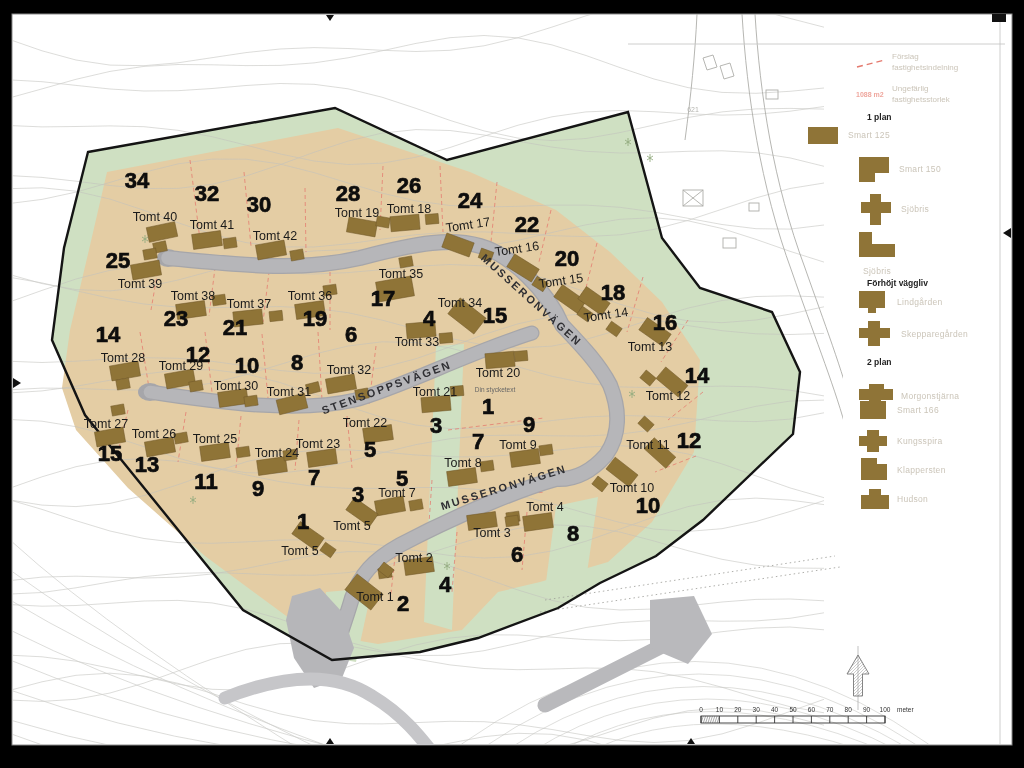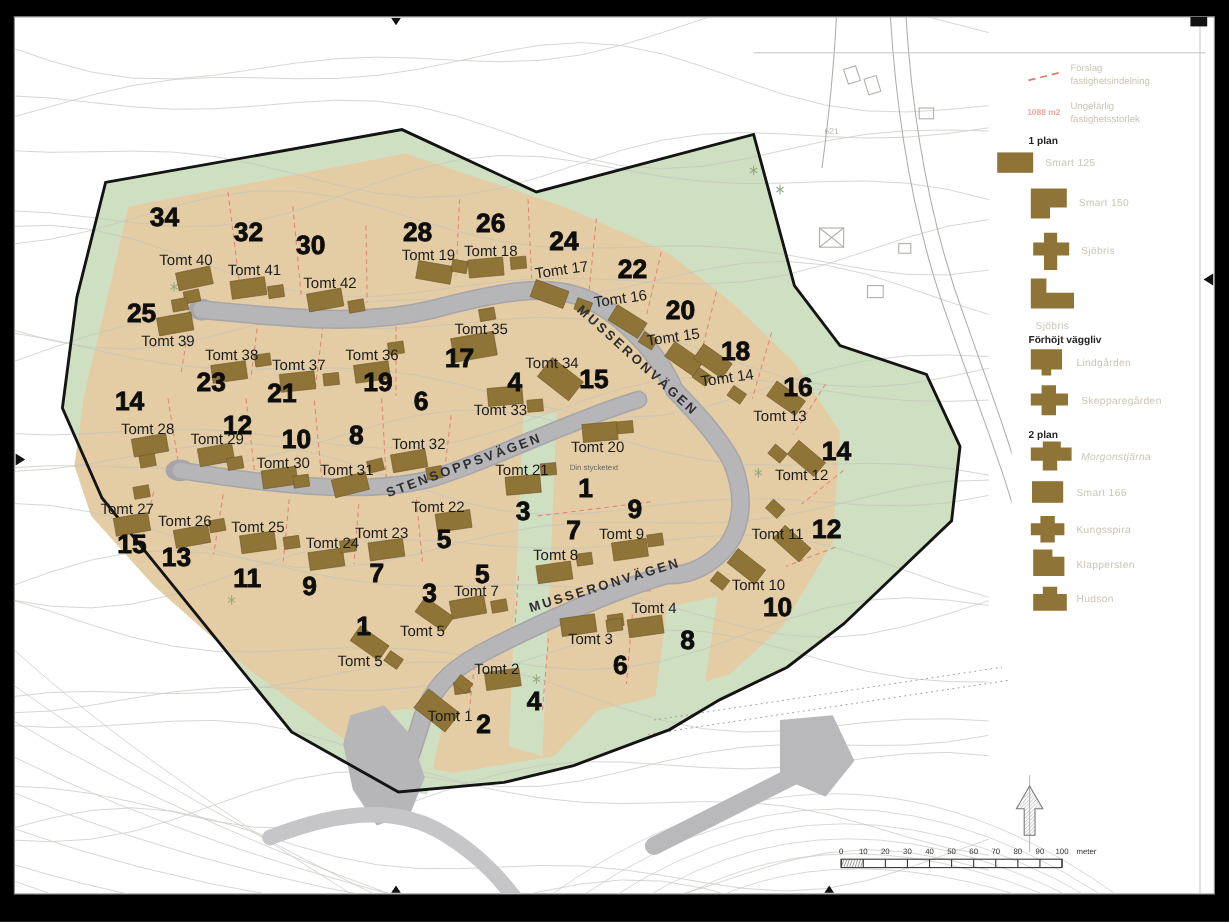--- a/index.html
+++ b/index.html
@@ -1,21 +1,21 @@
 <!DOCTYPE html>
 <html><head>
 <meta charset="utf-8">
 <style>
   html,body{margin:0;padding:0;background:#000;width:1024px;height:768px;overflow:hidden;
             font-family:"Liberation Sans", sans-serif;}
   #stage{position:relative;width:1024px;height:768px;background:#000;}
   #mapsvg{position:absolute;left:0;top:0;}
   .legend-row{position:absolute;display:flex;align-items:center;gap:6px;}
   .legend-row svg{flex:none;}
-  .lg-title{position:absolute;font-size:8.5px;font-weight:bold;color:#222;}
+  .lg-title{position:absolute;font-size:8.5px;font-weight:bold;color:#222;margin-left:10px;}
   .lg-label{font-size:8.5px;color:#cbc5b9;letter-spacing:.3px;}
   .lg-twoline{font-size:8px;color:#cbc5b9;line-height:1.35;}
   .lg-red{font-size:7px;color:#efa79e;font-weight:bold;white-space:nowrap;}
 </style>
 </head>
 <body>
 
 <div id="stage">
   <svg id="mapsvg" width="1024" height="768" viewBox="0 0 1024 768">
     <defs>
@@ -422,21 +422,21 @@
   <div class="legend-row" style="left:856px;top:84px;">
     <div class="lg-red" style="width:30px;">1088 m2</div>
     <div class="lg-twoline">
       <div>Ungefärlig</div>
       <div>fastighetsstorlek</div>
     </div>
   </div>
 
   <div class="lg-title" style="left:857px;top:112px;">1 plan</div>
 
-  <div class="legend-row" style="left:829px;top:124px;">
+  <div class="legend-row" style="left:806px;top:124px;">
     <svg width="36" height="22">
       <rect x="2" y="3" width="30" height="17" fill="#8f7437"></rect>
       </svg>
     <span class="lg-label">Smart 125</span>
   </div>
   <div class="legend-row" style="left:857px;top:155px;">
     <svg width="36" height="28">
       <path d="M2,2 h30 v16 h-14 v9 h-16 z" fill="#8f7437"></path>
       </svg>
     <span class="lg-label">Smart 150</span>
@@ -464,21 +464,21 @@
   </div>
   <div class="legend-row" style="left:857px;top:319px;text-align:right;">
     <svg width="38" height="29">
       <path d="M11,2 h12 v7 h10 v10 h-10 v8 h-12 v-8 h-9 v-10 h9 z" fill="#8f7437"></path>
       </svg>
     <span class="lg-label">Skepparegården</span>
   </div>
 
   <div class="lg-title" style="left:857px;top:357px;">2 plan</div>
 
-  <div class="legend-row" style="left:857px;top:366px;font-style:italic;">
+  <div class="legend-row" style="left:857px;top:382px;">
     <svg width="38" height="27">
       <path d="M2,7 h10 v-5 h15 v5 h9 v11 h-12 v8 h-12 v-8 h-10 z" fill="#8f7437"></path>
       </svg>
     <span class="lg-label">Morgonstjärna</span>
   </div>
   <div class="legend-row" style="left:857px;top:398px;align-items:center;">
     <svg width="34" height="24">
       <rect x="3" y="3" width="26" height="18" fill="#8f7437"></rect>
       </svg>
     <span class="lg-label">Smart 166</span>

